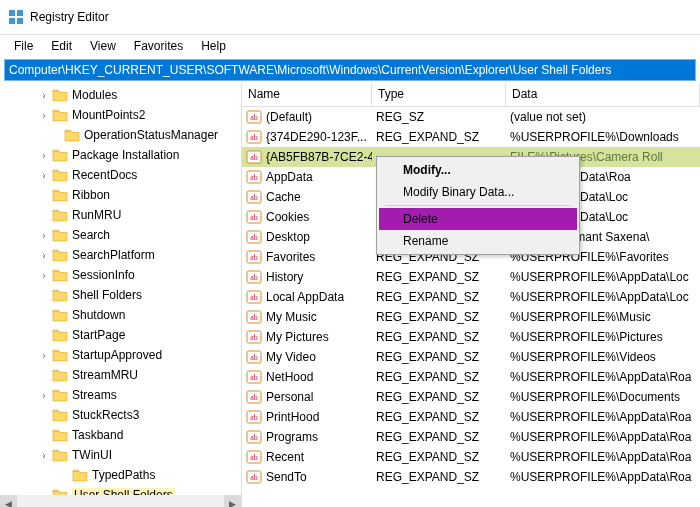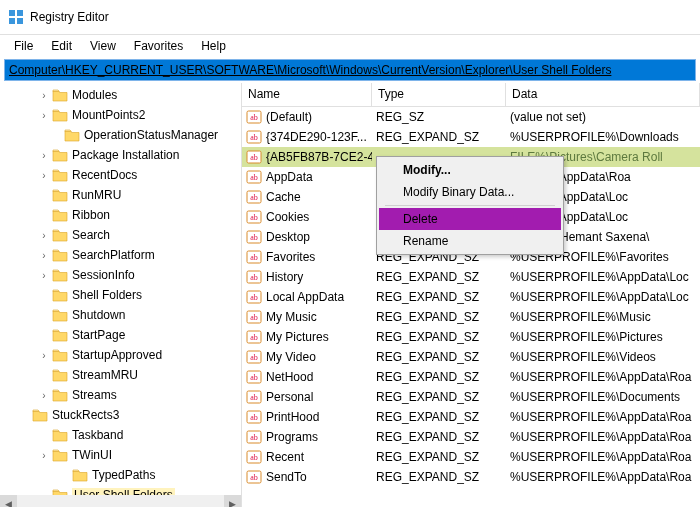--- a/index.html
+++ b/index.html
@@ -6,21 +6,21 @@
     body { font-family: "Segoe UI", Tahoma, sans-serif; font-size: 12px; background: #fff; width: 700px; height: 507px; overflow: hidden; position: relative; }
     
     .titlebar { height: 30px; display: flex; align-items: center; padding: 17px 8px; border-bottom: 1px solid #e0e0e0; }
     .titlebar-icon { width: 16px; height: 16px; margin-right: 6px; }
     .titlebar-text { font-size: 12px; }
     
     .menubar { height: 22px; display: flex; align-items: center; padding: 0 6px; gap: 2px; }
     .menubar span { padding: 2px 8px; cursor: default; }
     
     .pathbar { height: 24px; margin: 2px 4px 0 4px; }
-    .pathinput { width: 100%; height: 22px; border: 1px solid #7eb4ea; background: #0078d7; color: #000000; padding: 2px 4px; font-family: inherit; font-size: 12px; text-decoration: underline; }
+    .pathinput { width: 100%; height: 22px; border: 1px solid #7eb4ea; background: #0078d7; color: #ffffff; padding: 2px 4px; font-family: inherit; font-size: 12px; }
     
     .content { display: flex; height: calc(507px - 30px - 22px - 26px); }
     
     .tree { width: 242px; border-right: 1px solid #e0e0e0; overflow: hidden; position: relative; }
     .tree-inner { padding-top: 2px; }
     .tree-item { display: flex; align-items: center; height: 20px; white-space: nowrap; cursor: default; }
     .tree-item .expander { width: 16px; text-align: center; color: #666; font-size: 10px; }
     .tree-item .folder { width: 16px; height: 14px; margin-right: 4px; }
     .tree-item .label { white-space: nowrap; }
     .tree-item.selected .label { background: #fff3bd; padding: 0 2px; }
@@ -36,21 +36,21 @@
     .col-data { flex: 1; }
     .list-body { }
     .list-row { display: flex; height: 20px; align-items: center; white-space: nowrap; }
     .list-row .cell { padding: 0 4px; overflow: hidden; text-overflow: clip; }
     .list-row .cell.name { width: 130px; display: flex; align-items: center; }
     .list-row .cell.type { width: 134px; }
     .list-row .cell.data { flex: 1; }
     .list-row.selected { background: #d5e39d; }
     .list-row.selected .cell.type, .list-row.selected .cell.data { color: #5d793e; }
     
-    .ctxmenu { position: absolute; left: 376px; top: 156px; width: 188px; background: #f0f0f0; border: 1px solid #a0a0a0; box-shadow: 2px 2px 4px rgba(0,0,0,.2); padding: 2px; z-index: 10; }
+    .ctxmenu { position: absolute; left: 376px; top: 156px; width: 204px; background: #f0f0f0; border: 1px solid #a0a0a0; box-shadow: 2px 2px 4px rgba(0,0,0,.2); padding: 2px; z-index: 10; }
     .ctxmenu .sep { height: 1px; background: #d0d0d0; margin: 2px 6px; }
     .ctxmenu .mitem { padding: 4px 24px; cursor: default; font-size: 12px; }
     .ctxmenu .mitem.hover { background: #a21caf; }
     .ctxmenu .mitem.bold { font-weight: bold; }
     
     .reg-sz-icon { display: inline-block; width: 16px; height: 14px; margin-right: 4px; flex-shrink: 0; }
     
     svg.folder-svg { display: block; }
   </style>
 </head>
@@ -135,33 +135,33 @@
           <span class="label">RecentDocs</span>
         </div>
         <div class="tree-item" style="padding-left: 36px;">
           <span class="expander"></span>
           <span class="folder">
             <svg class="folder-svg" width="16" height="14" viewBox="0 0 16 14">
               <path d="M1 3 L6 3 L7.5 4.5 L15 4.5 L15 13 L1 13 Z" fill="#ffd868" stroke="#dca526" stroke-width="0.6"></path>
               <path d="M1 3 L1 2 L6 2 L7.5 3.5 L1 3.5 Z" fill="#ffe9a8" stroke="#dca526" stroke-width="0.6"></path>
             </svg>
           </span>
+          <span class="label">Ribbon</span>
+        </div>
+        <div class="tree-item" style="padding-left: 36px;">
+          <span class="expander"></span>
+          <span class="folder">
+            <svg class="folder-svg" width="16" height="14" viewBox="0 0 16 14">
+              <path d="M1 3 L6 3 L7.5 4.5 L15 4.5 L15 13 L1 13 Z" fill="#ffd868" stroke="#dca526" stroke-width="0.6"></path>
+              <path d="M1 3 L1 2 L6 2 L7.5 3.5 L1 3.5 Z" fill="#ffe9a8" stroke="#dca526" stroke-width="0.6"></path>
+            </svg>
+          </span>
           <span class="label">RunMRU</span>
         </div>
         <div class="tree-item" style="padding-left: 36px;">
-          <span class="expander"></span>
-          <span class="folder">
-            <svg class="folder-svg" width="16" height="14" viewBox="0 0 16 14">
-              <path d="M1 3 L6 3 L7.5 4.5 L15 4.5 L15 13 L1 13 Z" fill="#ffd868" stroke="#dca526" stroke-width="0.6"></path>
-              <path d="M1 3 L1 2 L6 2 L7.5 3.5 L1 3.5 Z" fill="#ffe9a8" stroke="#dca526" stroke-width="0.6"></path>
-            </svg>
-          </span>
-          <span class="label">Ribbon</span>
-        </div>
-        <div class="tree-item" style="padding-left: 36px;">
           <span class="expander">›</span>
           <span class="folder">
             <svg class="folder-svg" width="16" height="14" viewBox="0 0 16 14">
               <path d="M1 3 L6 3 L7.5 4.5 L15 4.5 L15 13 L1 13 Z" fill="#ffd868" stroke="#dca526" stroke-width="0.6"></path>
               <path d="M1 3 L1 2 L6 2 L7.5 3.5 L1 3.5 Z" fill="#ffe9a8" stroke="#dca526" stroke-width="0.6"></path>
             </svg>
           </span>
           <span class="label">Search</span>
         </div>
         <div class="tree-item" style="padding-left: 36px;">
@@ -237,21 +237,21 @@
         <div class="tree-item" style="padding-left: 36px;">
           <span class="expander">›</span>
           <span class="folder">
             <svg class="folder-svg" width="16" height="14" viewBox="0 0 16 14">
               <path d="M1 3 L6 3 L7.5 4.5 L15 4.5 L15 13 L1 13 Z" fill="#ffd868" stroke="#dca526" stroke-width="0.6"></path>
               <path d="M1 3 L1 2 L6 2 L7.5 3.5 L1 3.5 Z" fill="#ffe9a8" stroke="#dca526" stroke-width="0.6"></path>
             </svg>
           </span>
           <span class="label">Streams</span>
         </div>
-        <div class="tree-item" style="padding-left: 16px;">
+        <div class="tree-item" style="padding-left: 36px;">
           <span class="expander"></span>
           <span class="folder">
             <svg class="folder-svg" width="16" height="14" viewBox="0 0 16 14">
               <path d="M1 3 L6 3 L7.5 4.5 L15 4.5 L15 13 L1 13 Z" fill="#ffd868" stroke="#dca526" stroke-width="0.6"></path>
               <path d="M1 3 L1 2 L6 2 L7.5 3.5 L1 3.5 Z" fill="#ffe9a8" stroke="#dca526" stroke-width="0.6"></path>
             </svg>
           </span>
           <span class="label">StuckRects3</span>
         </div>
         <div class="tree-item" style="padding-left: 36px;">

